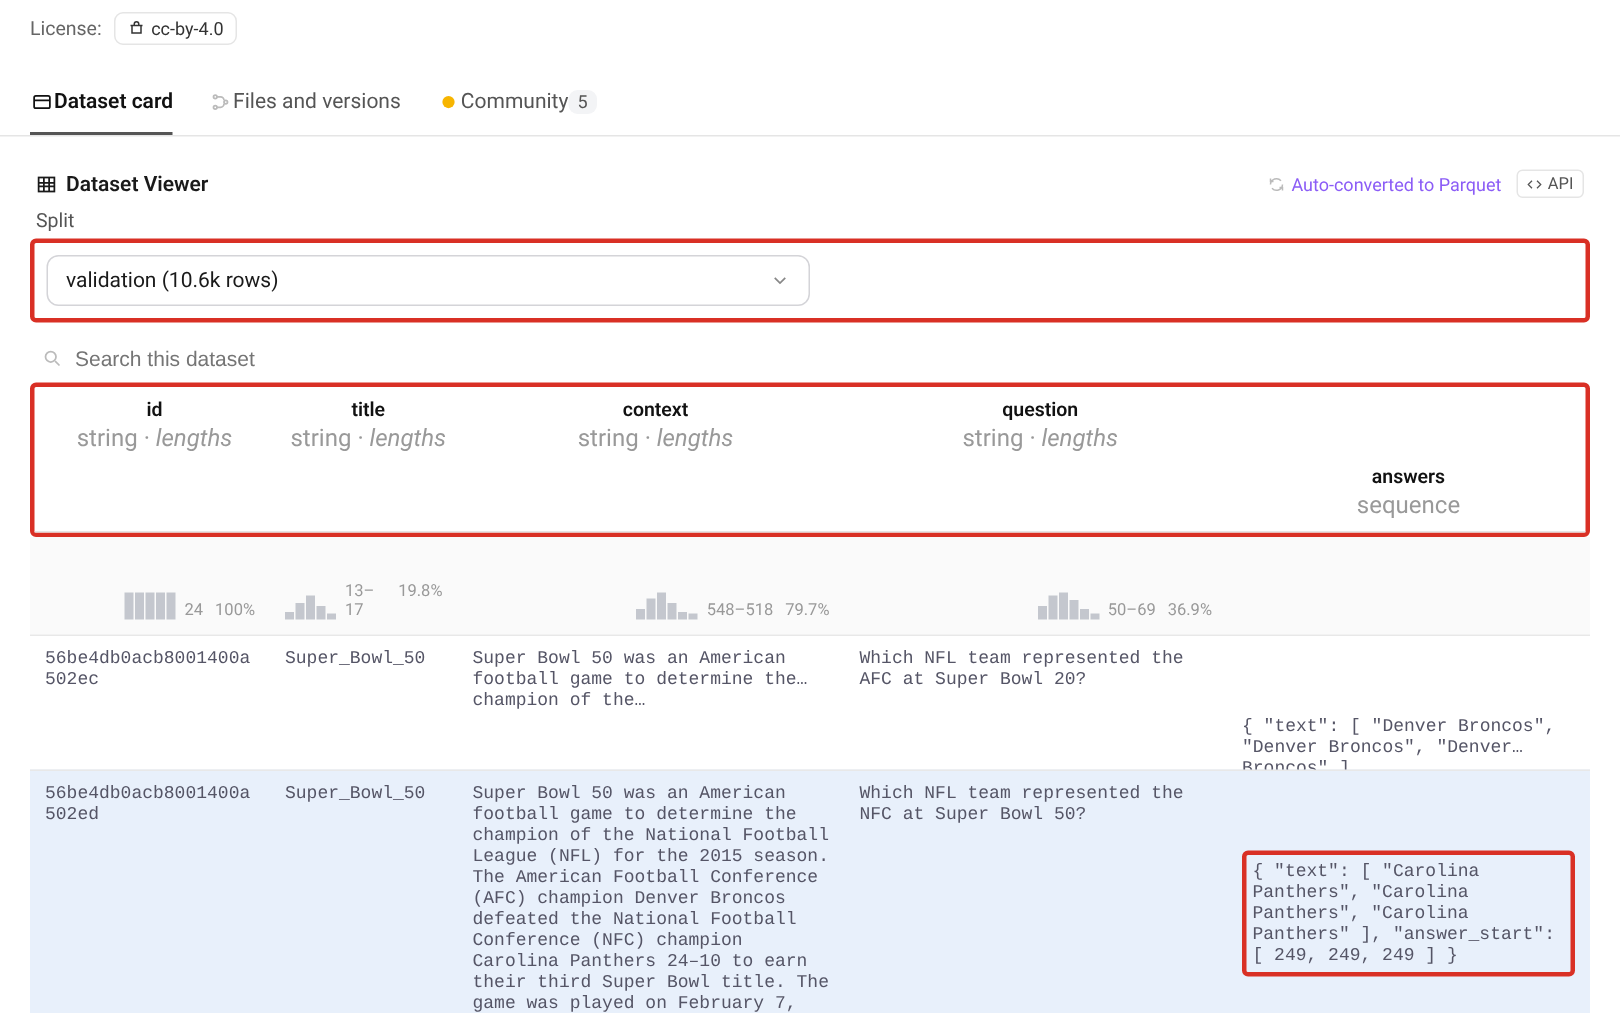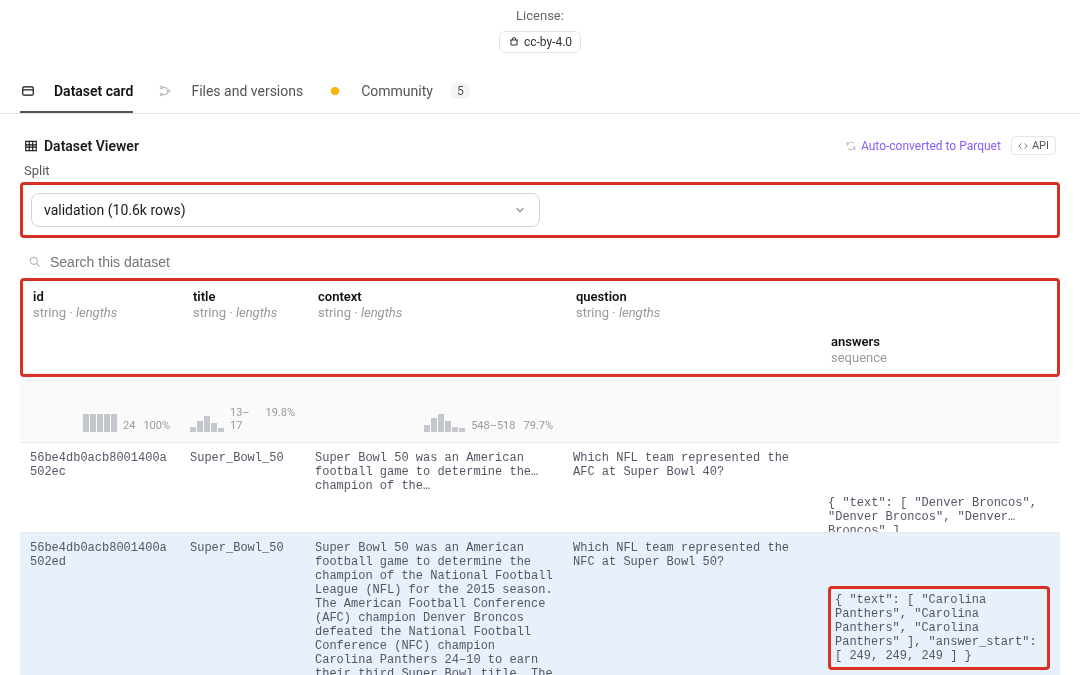--- a/index.html
+++ b/index.html
@@ -9,21 +9,20 @@
       color: #1a1a1a;
       font-size: 14px;
     }
     .license-row {
       padding: 8px 20px;
       display: flex;
       align-items: center;
       gap: 8px;
       font-size: 13px;
       color: #555;
-      flex-direction: column;
     }
     .license-label { color: #666; }
     .license-badge {
       display: inline-flex;
       align-items: center;
       gap: 4px;
       border: 1px solid #e5e5e5;
       border-radius: 6px;
       padding: 3px 8px;
       font-size: 12px;
@@ -31,21 +30,21 @@
     }
     .tabs {
       display: flex;
       gap: 24px;
       padding: 0 20px;
       border-bottom: 1px solid #e5e5e5;
       margin-top: 12px;
     }
     .tab {
       display: flex;
-      gap: 18px;
+      gap: 0;
       padding: 10px 0 12px 0;
       font-size: 14px;
       color: #555;
       cursor: pointer;
       border-bottom: 2px solid transparent;
     }
     .tab.active {
       color: #111;
       font-weight: 600;
       border-bottom: 2px solid #555;
@@ -131,26 +130,27 @@
     }
     .table-wrap {
       border: 3px solid #d93025;
       border-radius: 4px;
       margin: 0 4px;
       overflow: visible;
     }
     .col-headers {
       display: flex;
       border-bottom: 1px solid #e5e5e5;
+      text-align: center;
     }
     .col-h {
       padding: 8px 10px;
     }
     .col-h .name { font-weight: 600; font-size: 13px; color: #111; }
-    .col-h .type { font-size: 13px; color: #999; margin-top: 1px; }
+    .col-h .type { font-size: 16px; color: #999; margin-top: 1px; }
     .col-h .type .sub { font-style: italic; }
     .w-id { width: 160px; flex-shrink: 0; }
     .w-title { width: 125px; flex-shrink: 0; }
     .w-context { width: 258px; flex-shrink: 0; }
     .w-question { width: 255px; flex-shrink: 0; }
     .w-answers { flex: 1; margin-top: 45px; }
     .stats-row {
       display: flex;
       padding: 6px 0;
       background: #fafafa;
@@ -370,29 +370,43 @@
             <div class="bar" style="height:100%"></div>
             <div class="bar" style="height:60%"></div>
             <div class="bar" style="height:30%"></div>
             <div class="bar" style="height:20%"></div>
           </div>
         <div class="stat-label">
             <span>548–518</span>
             <span>79.7%</span>
           </div>
       </div>
+      <div class="stat w-question">
+        <div class="hist">
+            <div class="bar" style="height:50%"></div>
+            <div class="bar" style="height:90%"></div>
+            <div class="bar" style="height:100%"></div>
+            <div class="bar" style="height:70%"></div>
+            <div class="bar" style="height:40%"></div>
+            <div class="bar" style="height:20%"></div>
+          </div>
+        <div class="stat-label">
+            <span>50–69</span>
+            <span>36.9%</span>
+          </div>
+      </div>
       <div class="stat w-answers"></div>
     </div>
 
     <div class="data-rows">
       <div class="data-row">
         <div class="cell w-id">56be4db0acb8001400a502ec</div>
         <div class="cell w-title">Super_Bowl_50</div>
         <div class="cell w-context truncate">Super Bowl 50 was an American football game to determine the champion of the…</div>
-        <div class="cell w-question">Which NFL team represented the AFC at Super Bowl 40?</div>
+        <div class="cell w-question">Which NFL team represented the AFC at Super Bowl 20?</div>
         <div class="cell w-answers truncate">{ "text": [ "Denver Broncos", "Denver Broncos", "Denver Broncos" ],…</div>
       </div>
       <div class="data-row highlight">
         <div class="cell w-id">56be4db0acb8001400a502ed</div>
         <div class="cell w-title">Super_Bowl_50</div>
         <div class="cell w-context">Super Bowl 50 was an American football game to determine the champion of the National Football League (NFL) for the 2015 season. The American Football Conference (AFC) champion Denver Broncos defeated the National Football Conference (NFC) champion Carolina Panthers 24–10 to earn their third Super Bowl title. The game was played on February 7, 2016, at Levi's Stadium in the San Francisco Bay Area at Santa Clara, California. As this was the 50th Super Bowl, the league emphasized the "golden anniversary" with various gold-themed initiatives, as well as temporarily suspending the tradition of naming each Super Bowl game with Roman numerals (under which the game would have been known as "Super Bowl L"), so that the logo could prominently feature the Arabic numerals 50.</div>
         <div class="cell w-question">Which NFL team represented the NFC at Super Bowl 50?</div>
         <div class="cell w-answers answers-box">
           <div class="answers-highlight">{ "text": [ "Carolina Panthers", "Carolina Panthers", "Carolina Panthers" ], "answer_start": [ 249, 249, 249 ] }</div>
         </div>

